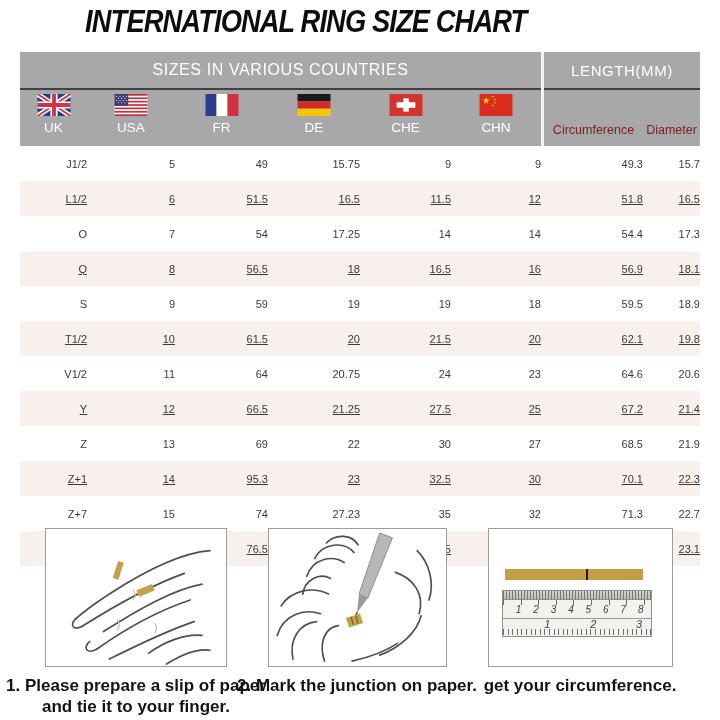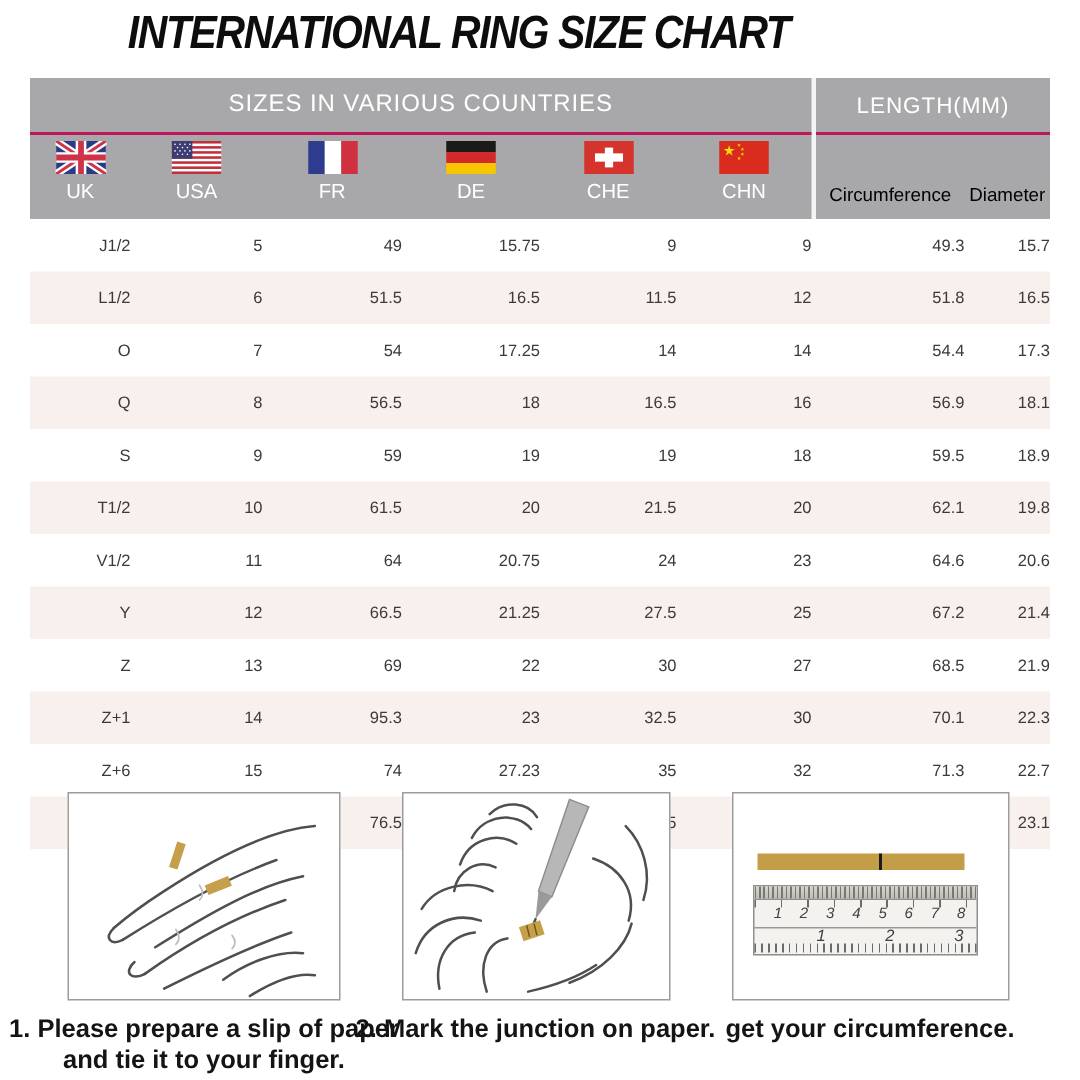--- a/index.html
+++ b/index.html
@@ -9,35 +9,35 @@
   
   .title-wrap{position:absolute;top:4px;left:0;width:612px;text-align:center;}
   .title{display:inline-block;font-size:31px;font-weight:bold;font-style:italic;color:#0d0d0d;
          letter-spacing:-1px;white-space:nowrap;transform:scaleX(0.88);transform-origin:center;}
 
   
   .table{position:absolute;left:20px;top:52px;width:680px;height:463px;}
   .thead{position:absolute;left:0;top:0;width:680px;height:94px;background:#a8a8aa;display:flex;}
   .group-left{width:524px;box-sizing:border-box;border-right:3px solid #f4f4f4;}
   .group-right{flex:1;}
-  .group-title{height:38px;box-sizing:border-box;border-bottom:2px solid #be185d;
+  .group-title{height:38px;box-sizing:border-box;border-bottom:2px solid #404040;
                display:flex;align-items:center;justify-content:center;
                color:#fff;font-size:16px;letter-spacing:0.6px;}
   .group-right .group-title{font-size:15px;}
   .flag-row{display:grid;grid-template-columns:67px 88px 93px 92px 91px 90px;height:54px;}
   .flag-cell{display:flex;flex-direction:column;align-items:center;justify-content:flex-start;padding-top:4px;}
   .flag-cell svg{width:34px;height:22px;display:block;}
   .flag-label{margin-top:4px;color:#fff;font-size:13.5px;}
   .length-cols{height:54px;display:grid;grid-template-columns:99px 57px;align-items:end;
-               box-sizing:border-box;padding-bottom:7px;color:#000000;font-size:12.5px;text-align:center;}
+               box-sizing:border-box;padding-bottom:7px;color:#7f1d1d;font-size:12.5px;text-align:center;}
 
   .tbody{position:absolute;left:0;top:94px;width:680px;}
   .row{display:grid;grid-template-columns:67px 88px 93px 92px 91px 90px 102px 57px;
        height:35px;align-items:center;text-align:right;font-size:11px;color:#3a3a3a;}
-  .row.alt{background:#f8f0ec;}
+  .row.alt{background:#f8f0ec;text-decoration:underline;}
 
   
   .figures{position:absolute;left:0;top:528px;width:720px;height:192px;}
   .figbox{position:absolute;top:0;height:139px;border:1px solid #9c9c9c;background:#fff;box-sizing:border-box;}
   #fig1{left:45px;width:182px;}
   #fig2{left:268px;width:179px;}
   #fig3{left:488px;width:185px;position:absolute;}
   .figbox svg{width:100%;height:100%;display:block;}
   .caption{position:absolute;top:147px;width:262px;text-align:center;font-size:17px;font-weight:bold;
            color:#141414;line-height:21px;}
@@ -268,21 +268,21 @@
           <span>Z+1</span>
           <span>14</span>
           <span>95.3</span>
           <span>23</span>
           <span>32.5</span>
           <span>30</span>
           <span>70.1</span>
           <span>22.3</span>
         </div>
         <div class="row">
-          <span>Z+6</span>
+          <span>Z+7</span>
           <span>15</span>
           <span>74</span>
           <span>27.23</span>
           <span>35</span>
           <span>32</span>
           <span>71.3</span>
           <span>22.7</span>
         </div>
         <div class="row alt">
           <span>Z+3</span>

